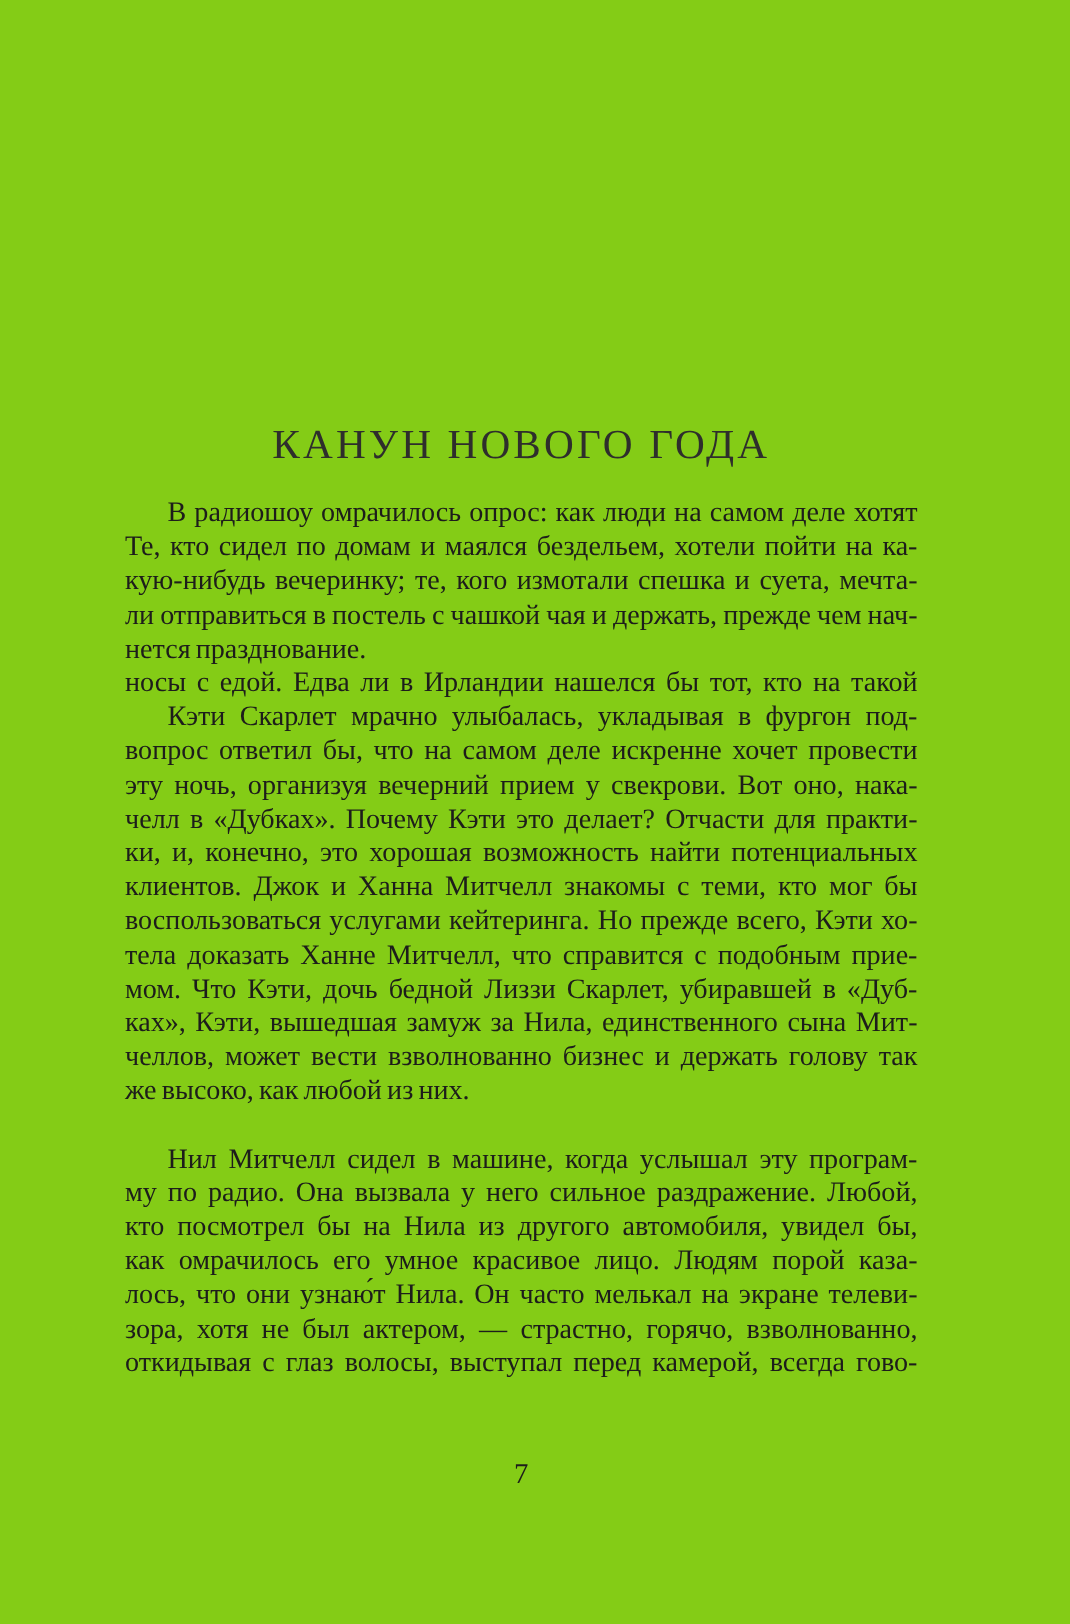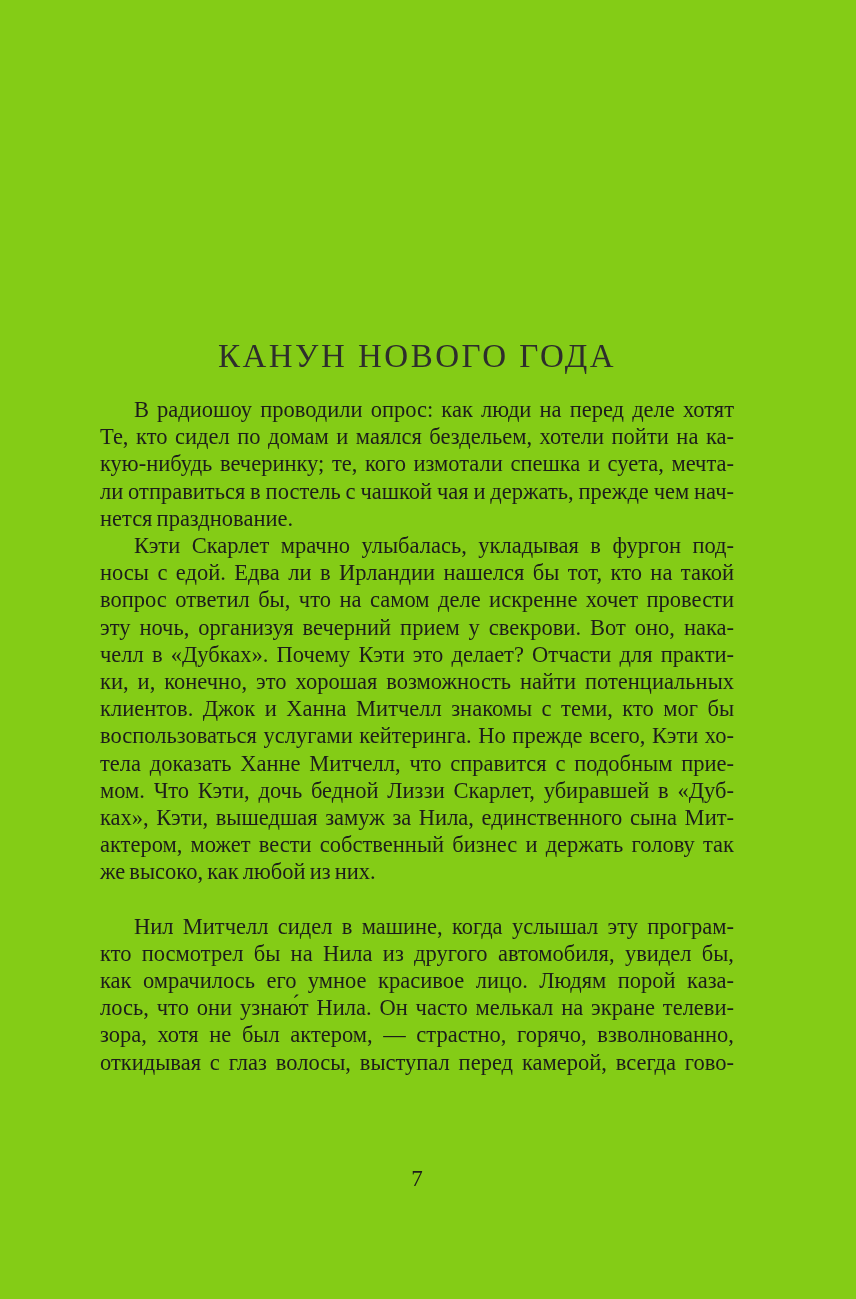--- a/index.html
+++ b/index.html
@@ -67,43 +67,44 @@
   }
 </style>
 </head>
 <body>
 
 <div class="page">
   <h1 class="chapter-title">КАНУН НОВОГО ГОДА</h1>
 
   <div class="text-block" id="text-block">
       <div class="paragraph">
-        <div class="line first-line">В радиошоу проводили опрос: как люди на перед деле хотят</div>
+        <div class="line first-line">В радиошоу омрачилось опрос: как люди на самом деле хотят</div>
         <div class="line">Те, кто сидел по домам и маялся бездельем, хотели пойти на ка-</div>
         <div class="line">кую-нибудь вечеринку; те, кого измотали спешка и суета, мечта-</div>
         <div class="line">ли отправиться в постель с чашкой чая и держать, прежде чем нач-</div>
         <div class="line para-last">нется празднование.</div>
       </div>
       <div class="paragraph">
+        <div class="line">носы с едой. Едва ли в Ирландии нашелся бы тот, кто на такой</div>
         <div class="line first-line">Кэти Скарлет мрачно улыбалась, укладывая в фургон под-</div>
-        <div class="line">носы с едой. Едва ли в Ирландии нашелся бы тот, кто на такой</div>
         <div class="line">вопрос ответил бы, что на самом деле искренне хочет провести</div>
         <div class="line">эту ночь, организуя вечерний прием у свекрови. Вот оно, нака-</div>
         <div class="line">челл в «Дубках». Почему Кэти это делает? Отчасти для практи-</div>
         <div class="line">ки, и, конечно, это хорошая возможность найти потенциальных</div>
         <div class="line">клиентов. Джок и Ханна Митчелл знакомы с теми, кто мог бы</div>
         <div class="line">воспользоваться услугами кейтеринга. Но прежде всего, Кэти хо-</div>
         <div class="line">тела доказать Ханне Митчелл, что справится с подобным прие-</div>
         <div class="line">мом. Что Кэти, дочь бедной Лиззи Скарлет, убиравшей в «Дуб-</div>
         <div class="line">ках», Кэти, вышедшая замуж за Нила, единственного сына Мит-</div>
-        <div class="line">актером, может вести собственный бизнес и держать голову так</div>
+        <div class="line">челлов, может вести взволнованно бизнес и держать голову так</div>
         <div class="line para-last">же высоко, как любой из них.</div>
       </div>
       <div class="paragraph section-break">
         <div class="line first-line">Нил Митчелл сидел в машине, когда услышал эту програм-</div>
+        <div class="line">му по радио. Она вызвала у него сильное раздражение. Любой,</div>
         <div class="line">кто посмотрел бы на Нила из другого автомобиля, увидел бы,</div>
         <div class="line">как омрачилось его умное красивое лицо. Людям порой каза-</div>
         <div class="line">лось, что они узнаю́т Нила. Он часто мелькал на экране телеви-</div>
         <div class="line">зора, хотя не был актером, — страстно, горячо, взволнованно,</div>
         <div class="line">откидывая с глаз волосы, выступал перед камерой, всегда гово-</div>
       </div>
     </div>
 
   <div class="page-number">7</div>
 </div>

